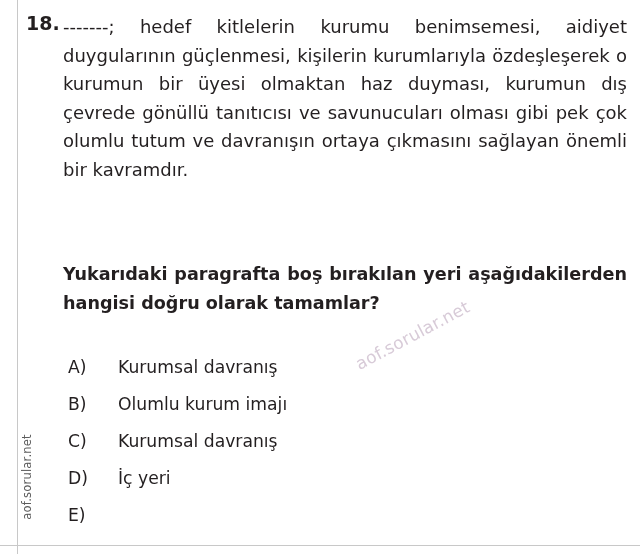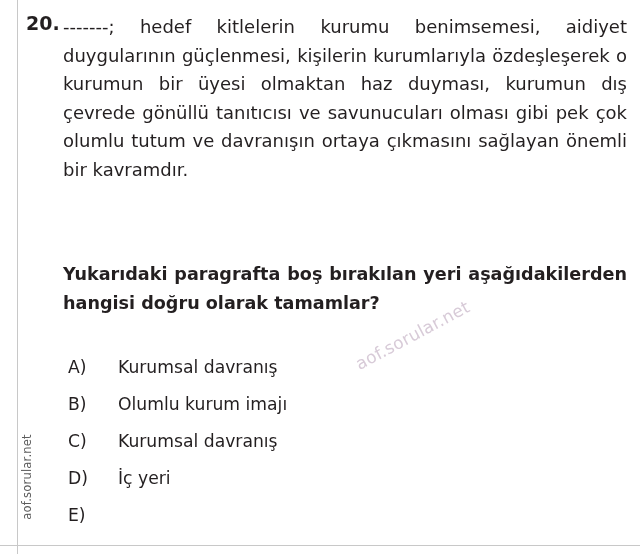--- a/index.html
+++ b/index.html
@@ -121,21 +121,21 @@
 </head>
 <body>
 
 <div class="page">
 
   <div class="left-rule"></div>
   <div class="bottom-rule"></div>
 
   <div class="side-watermark">aof.sorular.net</div>
 
-  <div class="qnum">20.</div>
+  <div class="qnum">18.</div>
 
   <div class="stem">-------; hedef kitlelerin kurumu benimsemesi, aidiyet duygularının güçlenmesi, kişilerin kurumlarıyla özdeşleşerek o kurumun bir üyesi olmaktan haz duyması, kurumun dış çevrede gönüllü tanıtıcısı ve savunucuları olması gibi pek çok olumlu tutum ve davranışın ortaya çıkmasını sağlayan önemli bir kavramdır.</div>
 
   <div class="prompt">Yukarıdaki paragrafta boş bırakılan yeri aşağıdakilerden hangisi doğru olarak tamamlar?</div>
 
   <div class="options">
     <div class="option">
       <span class="letter">A)</span>
       <span class="otext">Kurumsal davranış</span>
     </div>

